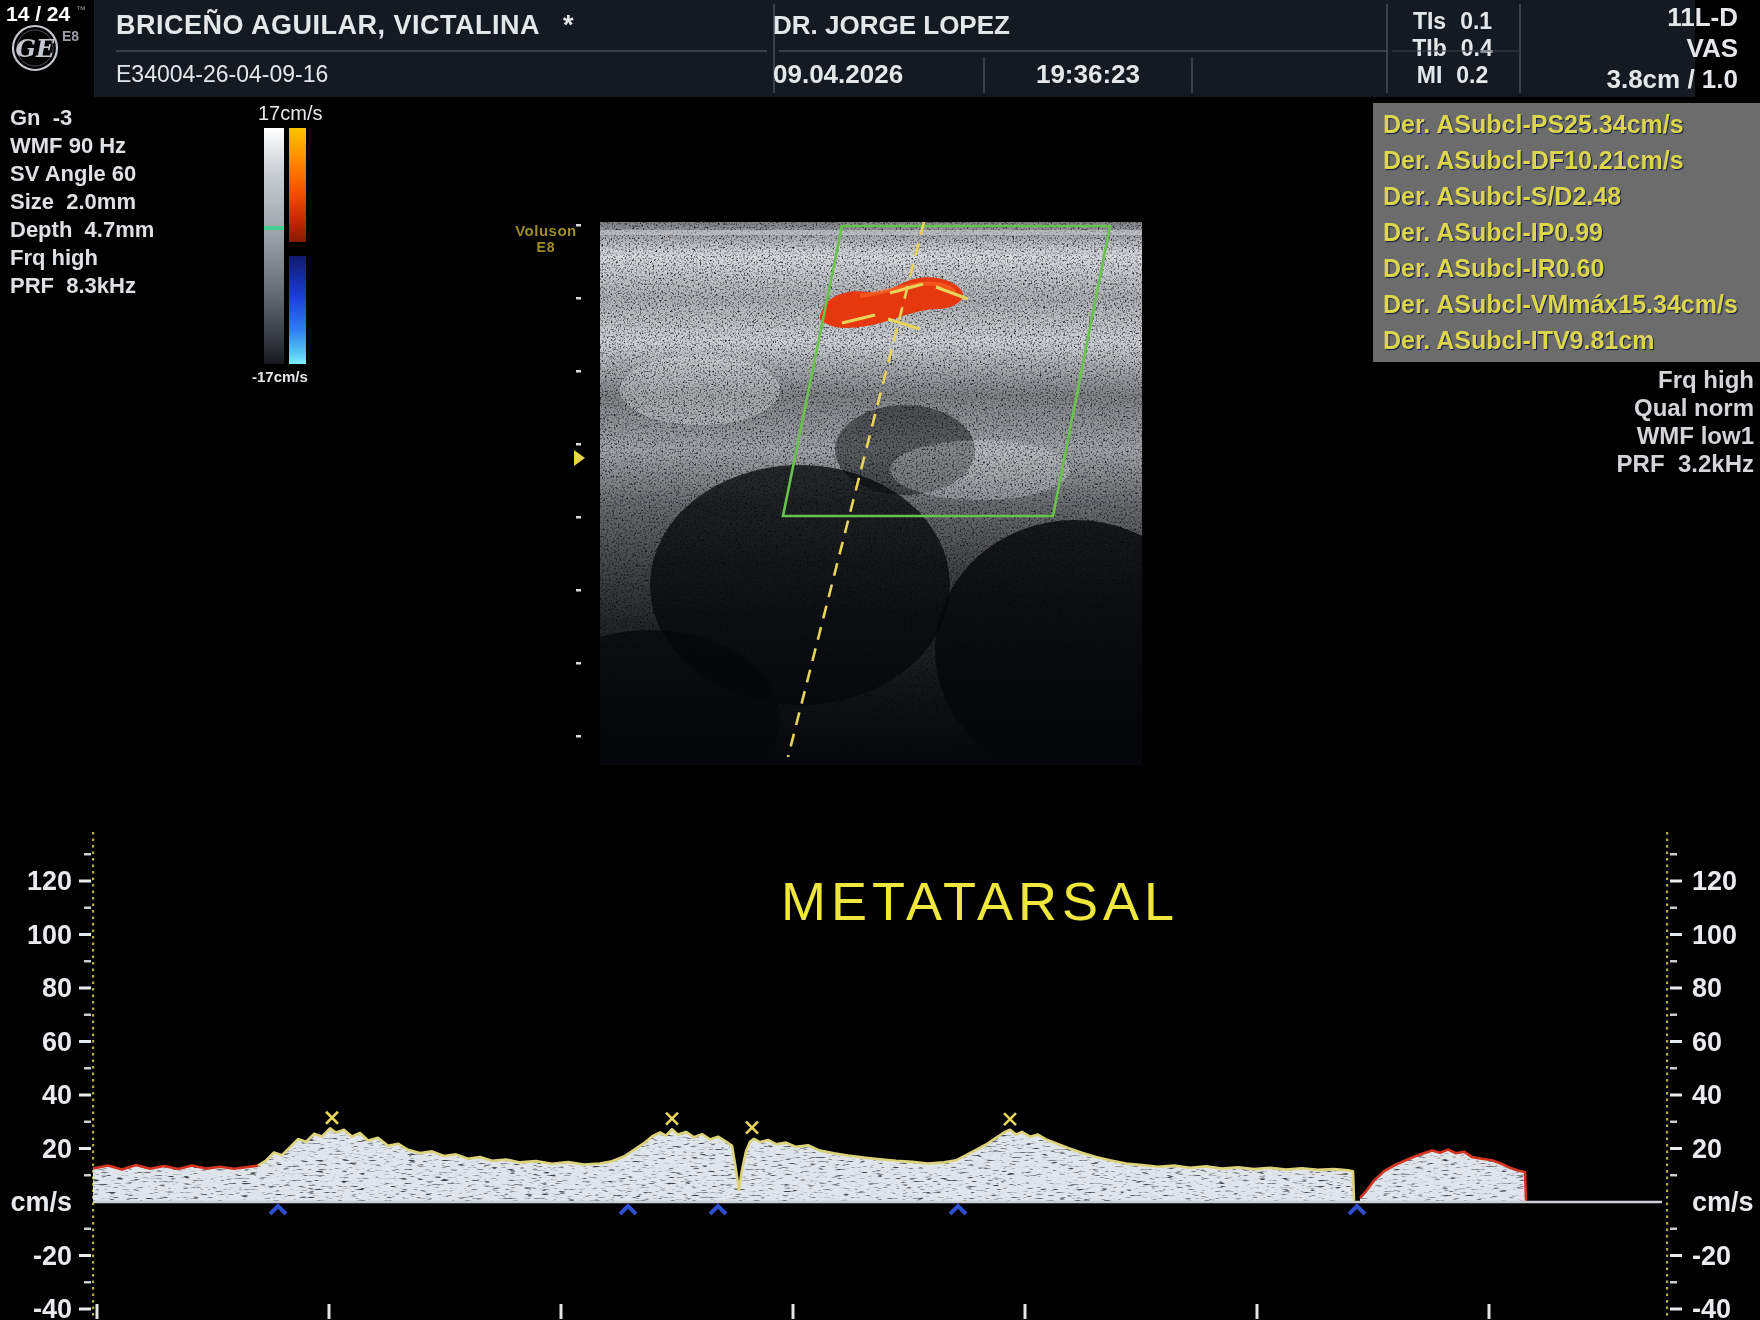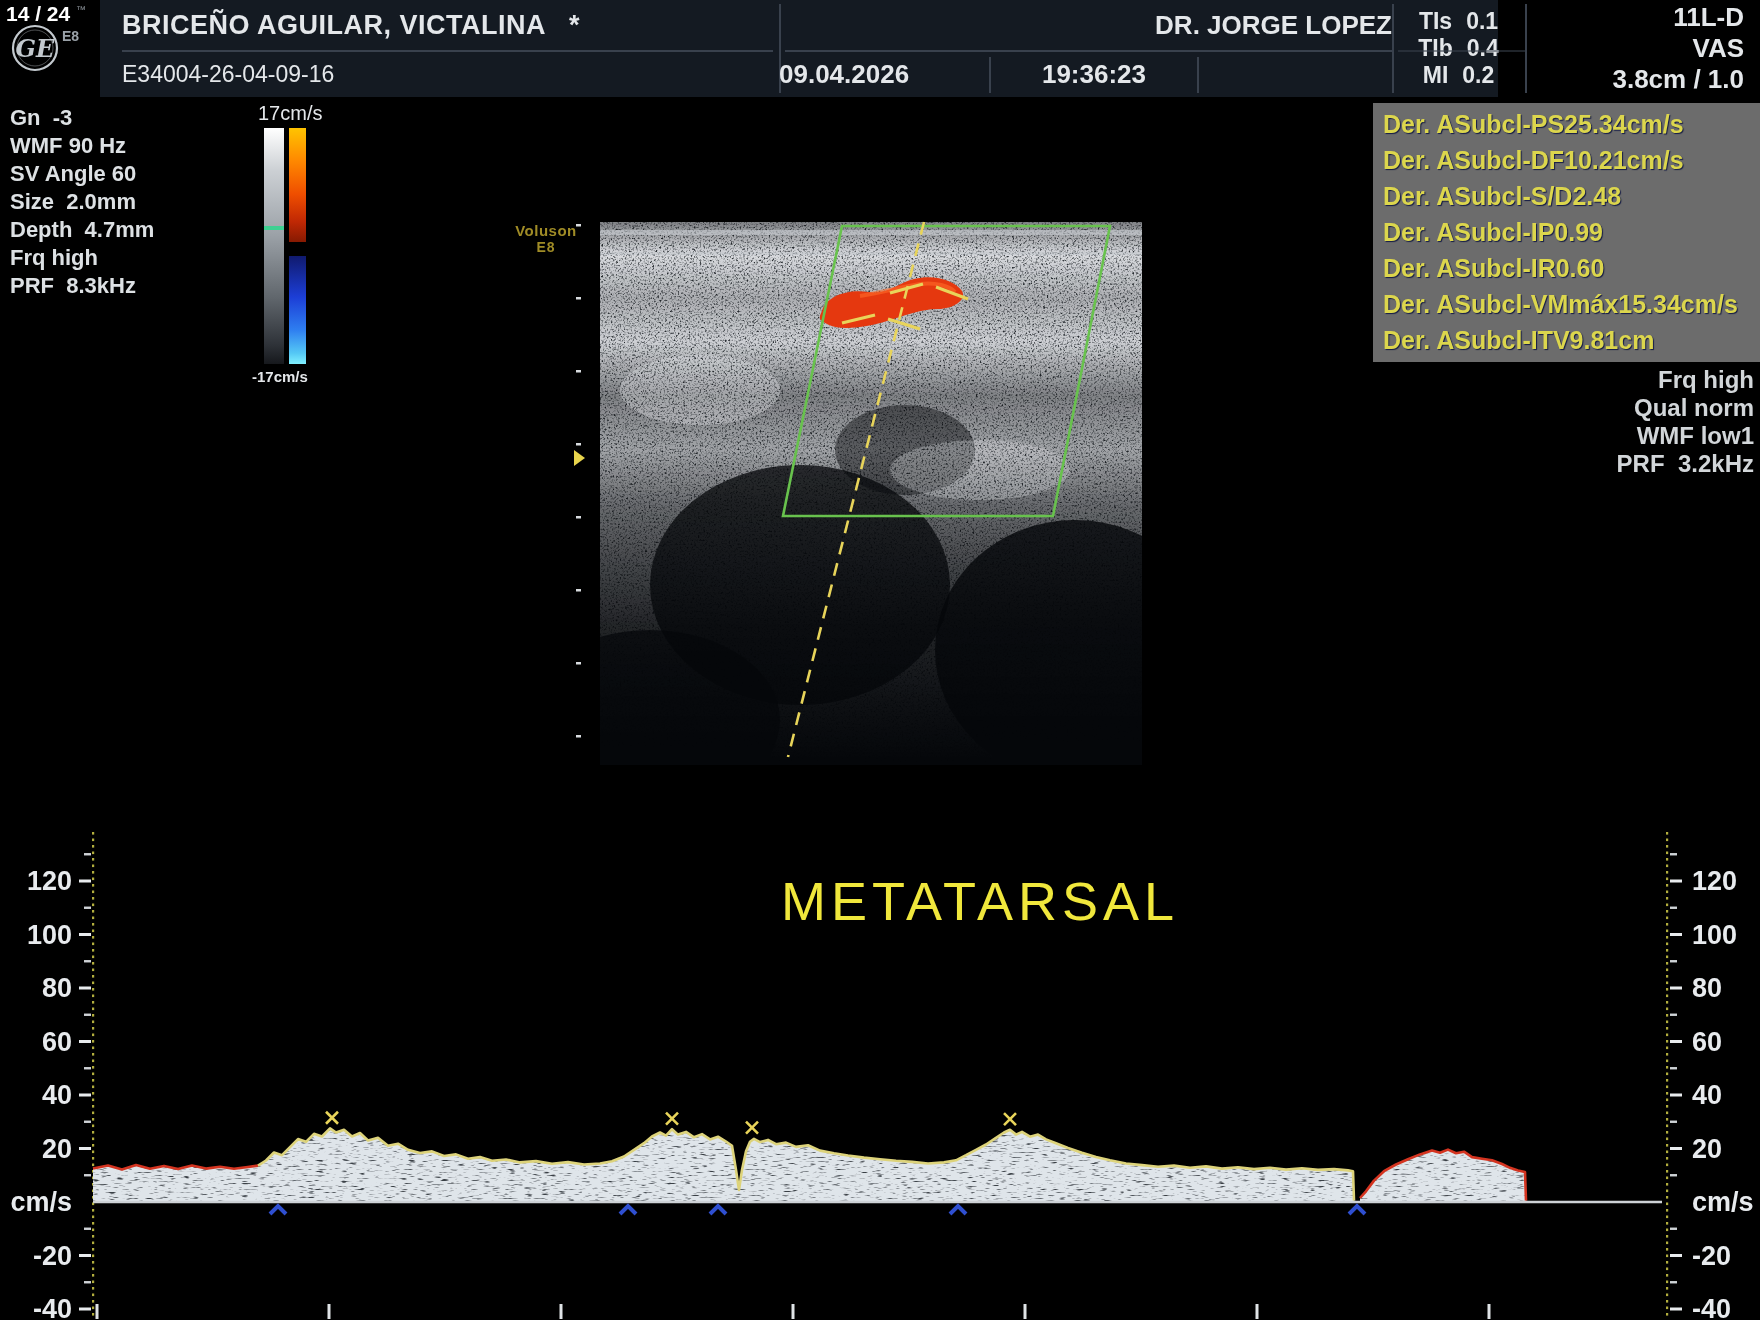--- a/index.html
+++ b/index.html
@@ -1,20 +1,20 @@
 <!DOCTYPE html>
 <html><head>
 <meta charset="utf-8">
 <style>
   html,body{margin:0;padding:0;background:#000;}
   body{width:1760px;height:1320px;position:relative;overflow:hidden;
        font-family:"Liberation Sans", sans-serif;color:#e4e7ea;}
   .abs{position:absolute;}
   
-  #header{left:100px;top:0;width:1398px;height:97px;background:#141a22;}
+  #header{left:94px;top:0;width:1601px;height:97px;background:#141a22;}
   .hzone{position:absolute;top:0;height:97px;box-sizing:border-box;}
   .hrow{position:absolute;left:0;right:0;display:flex;align-items:center;box-sizing:border-box;}
   .hdiv{background:#39414d;position:absolute;}
   .hdr-name{font-size:27px;font-weight:bold;letter-spacing:.5px;white-space:pre;}
   .hdr-id{font-size:23px;font-weight:normal;}
   .hdr-mid{font-size:26px;font-weight:bold;}
   .hdr-small{font-size:23px;font-weight:bold;}
   
   #frame-counter{left:6px;top:2px;font-size:21px;font-weight:bold;color:#fff;text-shadow:1px 1px 2px #000;}
   #logo-tm{left:76px;top:4px;font-size:10px;color:#8d949b;}
@@ -70,21 +70,21 @@
       <span class="hdr-name">BRICEÑO AGUILAR, VICTALINA   *</span>
     </div>
     <div class="hdiv" style="left:22px;right:6px;top:50px;height:2px;"></div>
     <div class="hrow" style="top:52px;height:45px;padding-left:22px;">
       <span class="hdr-id">E34004-26-04-09-16</span>
     </div>
   </div>
 
   <div class="hzone" style="left:679px;width:613px;">
     <div class="hdiv" style="left:0;top:4px;bottom:4px;width:2px;"></div>
-    <div class="hrow" style="top:0;height:50px;justify-content:flex-end;">
+    <div class="hrow" style="top:0;height:50px;justify-content:flex-start;">
       <span class="hdr-mid">DR. JORGE LOPEZ</span>
     </div>
     <div class="hdiv" style="left:6px;right:0;top:50px;height:2px;"></div>
     <div class="hrow" style="top:52px;height:45px;">
       <span class="hdr-mid" style="width:210px;text-align:left;">09.04.2026</span>
       <span class="hdiv" style="position:static;width:2px;height:36px;display:inline-block;"></span>
       <span class="hdr-mid" style="width:206px;text-align:center;">19:36:23</span>
       <span class="hdiv" style="position:static;width:2px;height:36px;display:inline-block;"></span>
     </div>
   </div>

